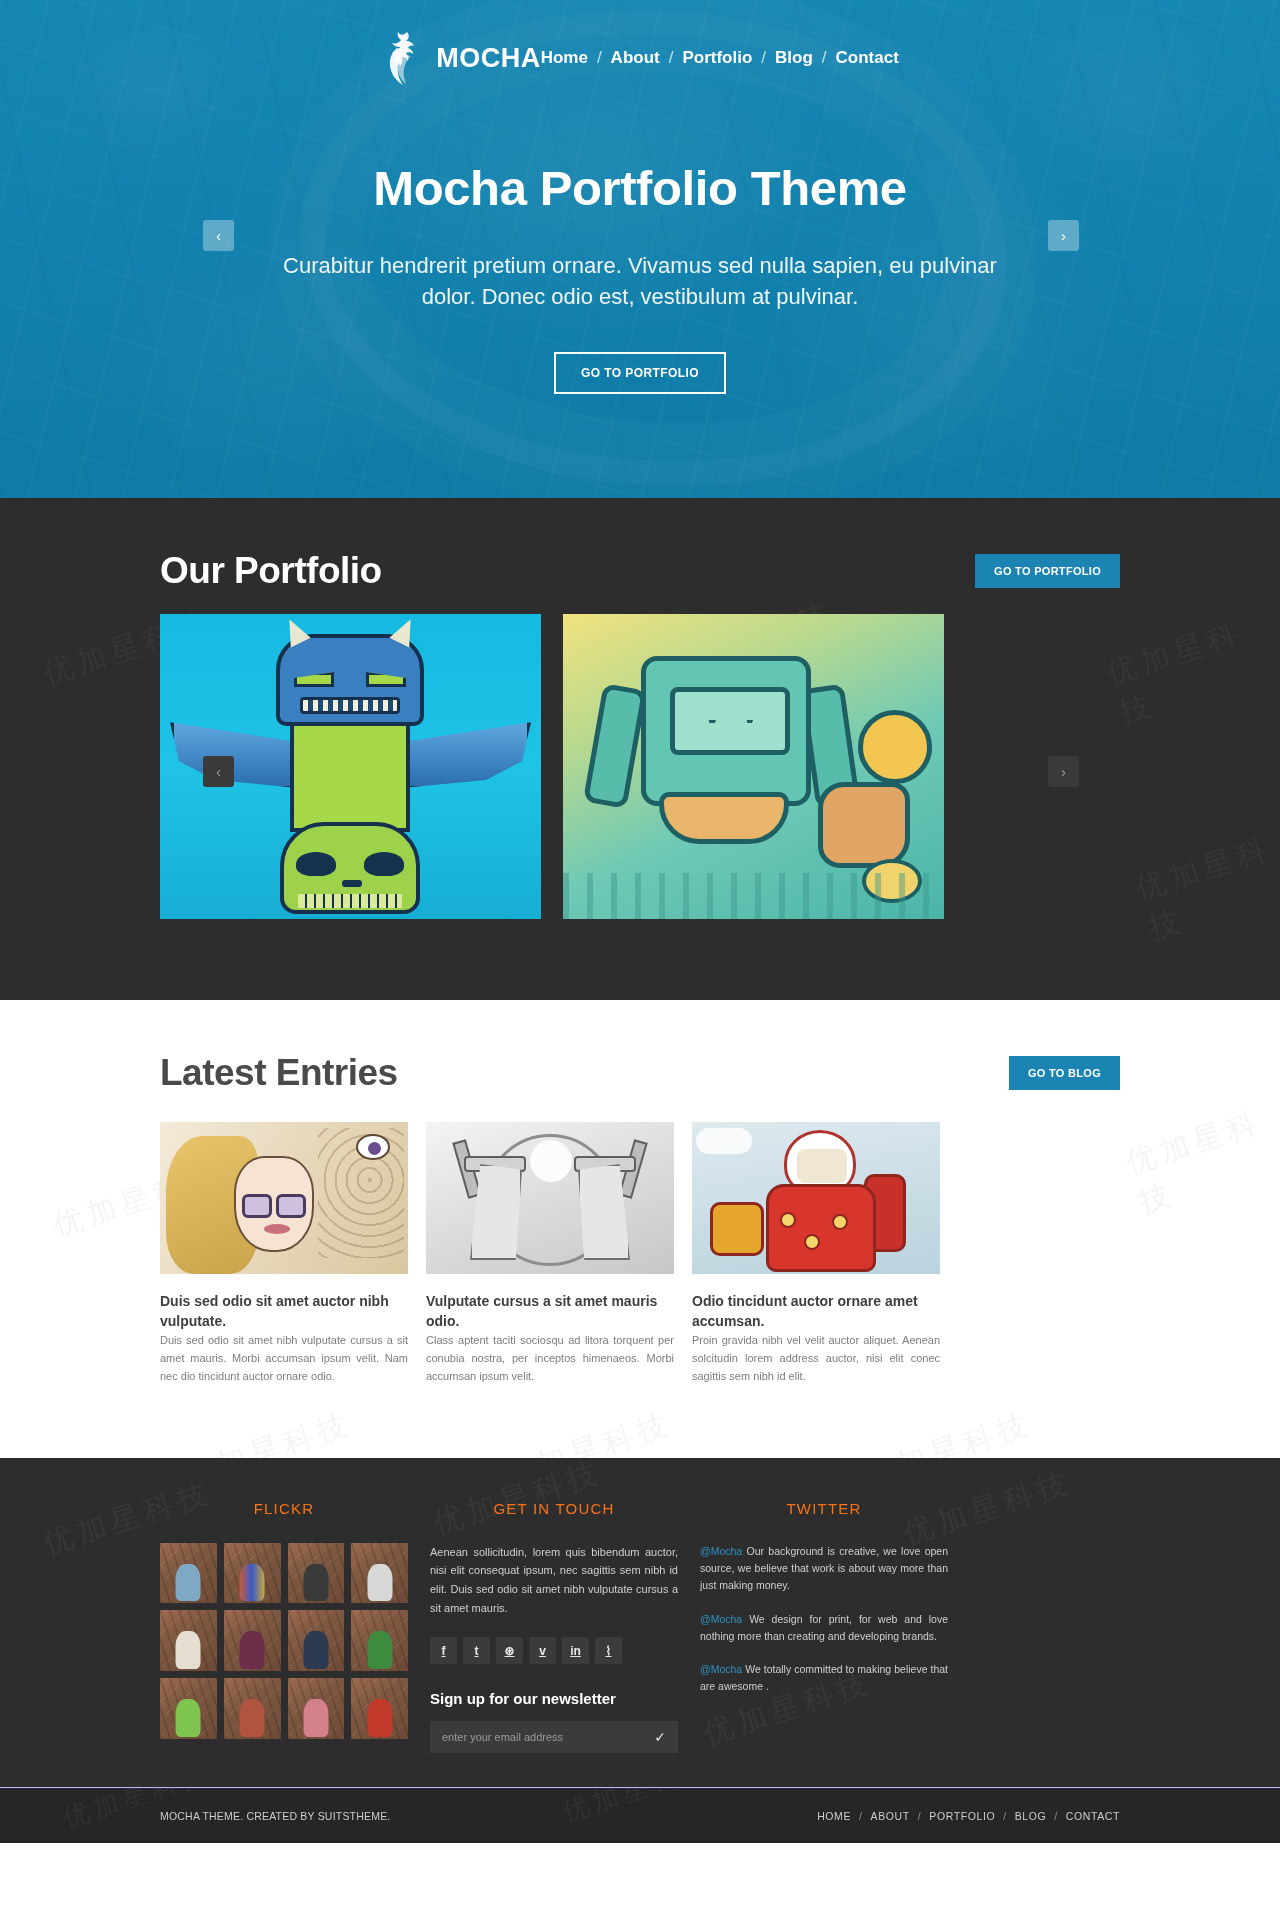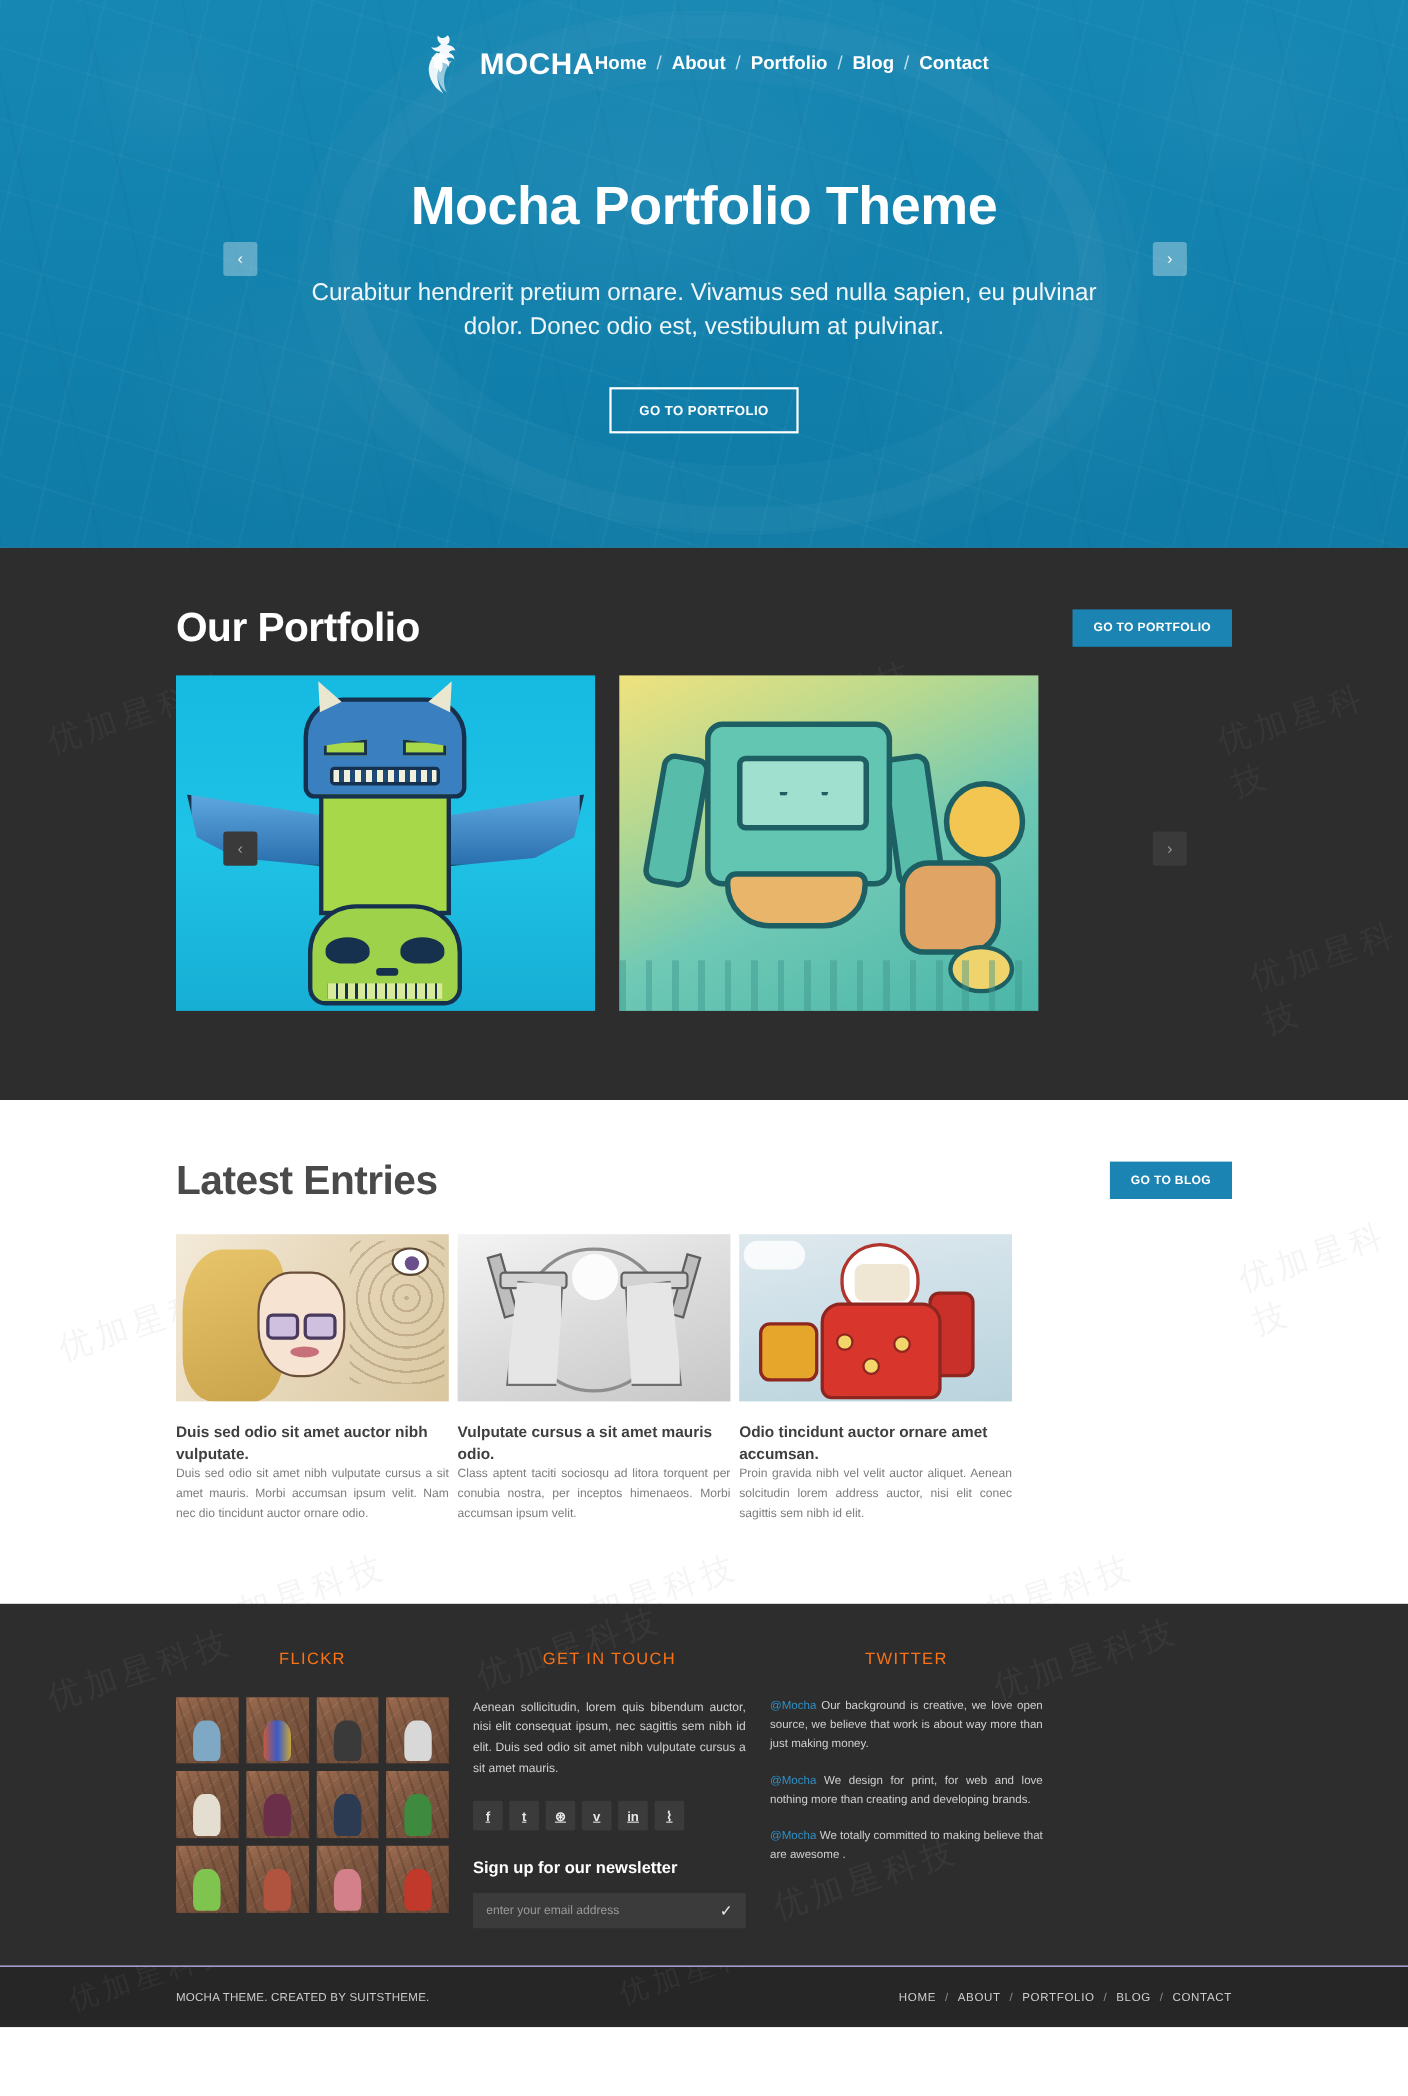--- a/index.html
+++ b/index.html
@@ -182,21 +182,21 @@
     color:#9a9a9a;font-size:15px;cursor:pointer;user-select:none;
   }
   .port-arrow.left { left: 203px; }
   .port-arrow.right { left: 1048px; }
 
   
   .blog { width: 1280px; background: #fff; padding-bottom: 72px; position:relative; overflow:hidden;}
   .blog .wm { color: rgba(0,0,0,.045); }
   .blog-grid {
     width: 960px; margin: 28px auto 0;
-    display: flex; gap: 8px; position: relative; z-index: 3;
+    display: flex; gap: 18px; position: relative; z-index: 3;
   }
   .blog-card { width: 248px; }
   .blog-thumb { width: 248px; height: 152px; overflow: hidden; position: relative; }
 
   .thumb1 { background: linear-gradient(120deg,#f3ead9 0%, #e8d9bd 45%, #d9c79f 100%); }
   .thumb1 .hair{position:absolute;left:6px;top:14px;width:92px;height:138px;
     background:linear-gradient(160deg,#e8c46a,#caa44b);border-radius:40% 20% 30% 30%;}
   .thumb1 .face{position:absolute;left:74px;top:34px;width:80px;height:96px;
     background:#f6e3d2;border:2px solid #6a4f3a;border-radius:38% 38% 46% 46%;}
   .thumb1 .glass{position:absolute;top:36px;width:30px;height:24px;border:3px solid #4a3a5e;border-radius:6px;background:#cfc0e0;}

